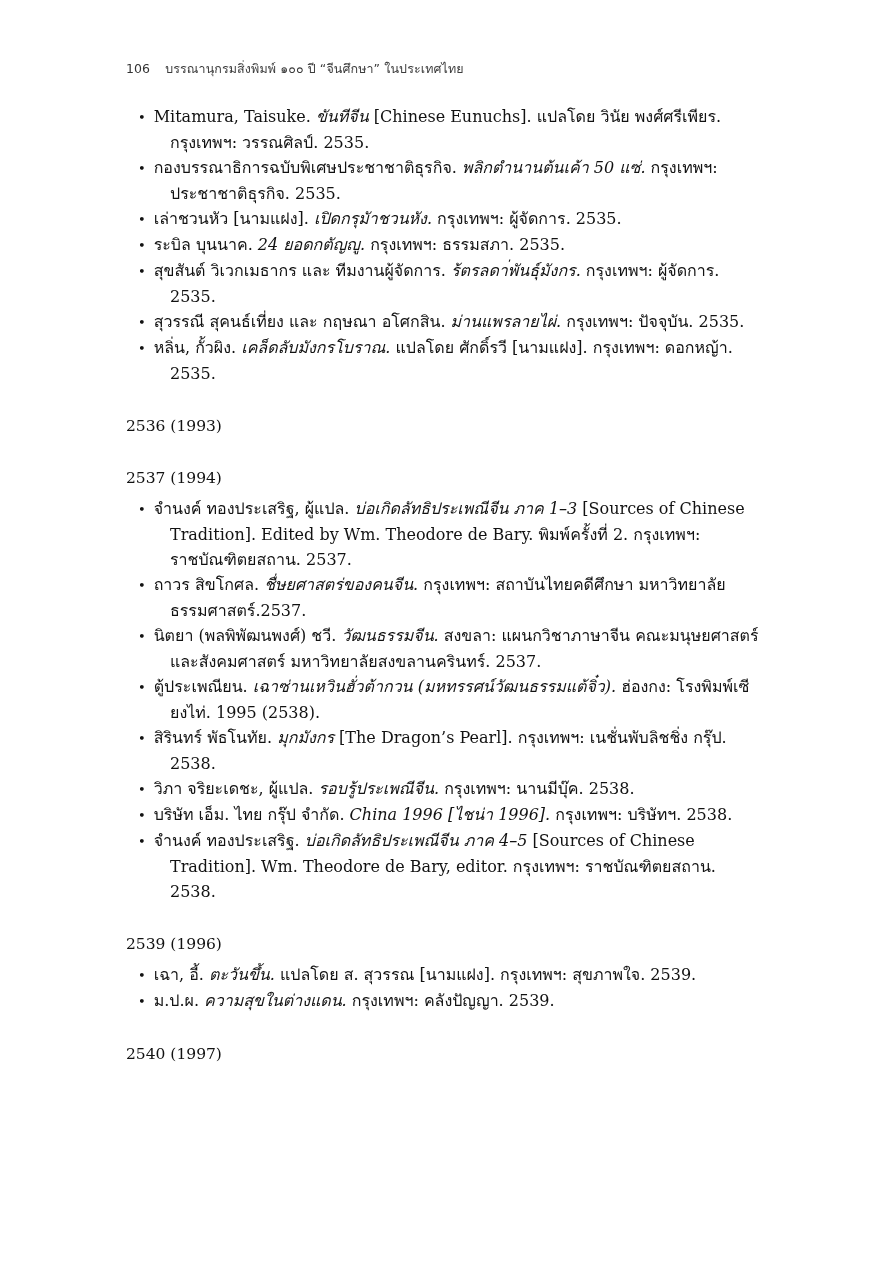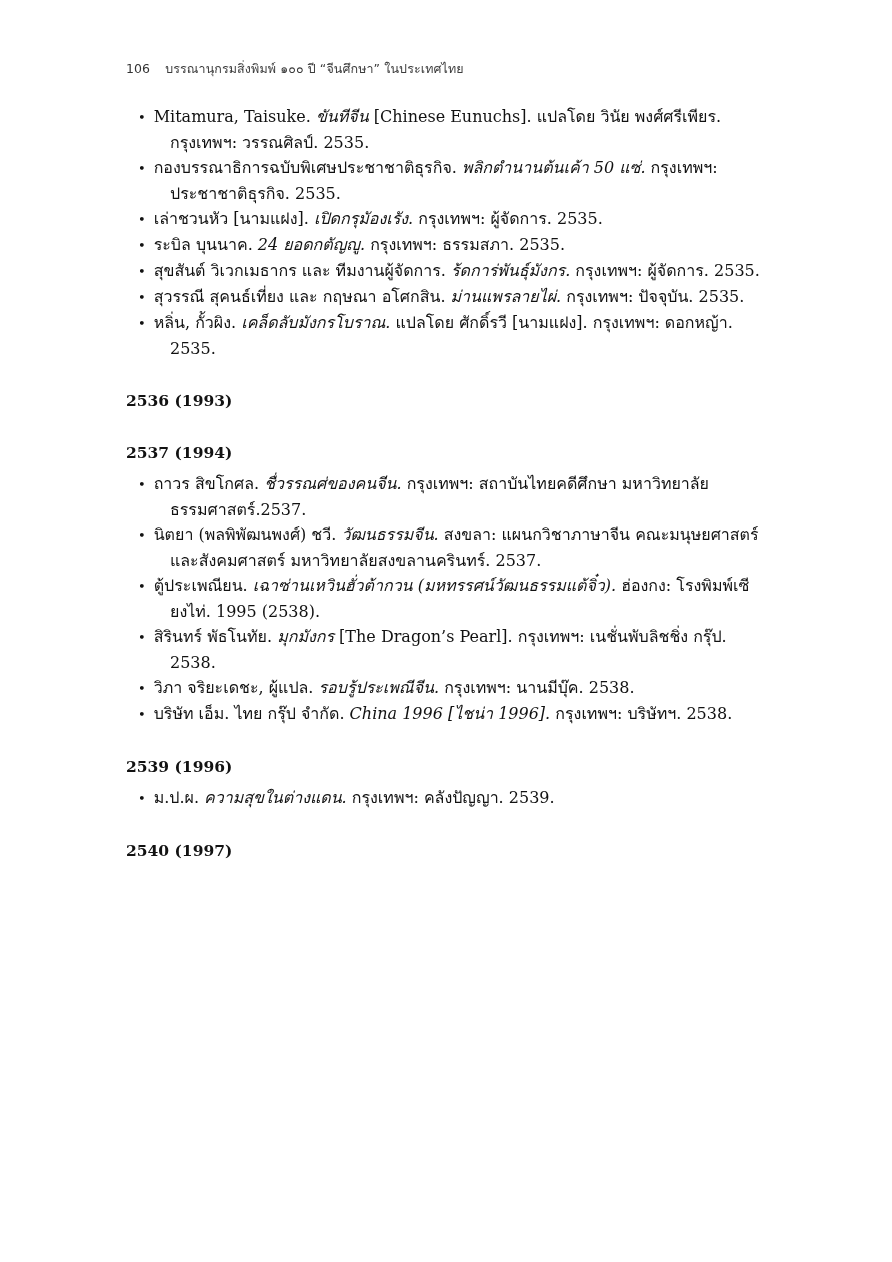--- a/index.html
+++ b/index.html
@@ -32,21 +32,21 @@
   
   .content {
     font-family: "DejaVu Serif", "Liberation Serif", serif;
     font-size: 16px;
     line-height: 25px;
     color: #121212;
   }
   h2.year-heading {
     font-family: "DejaVu Serif", "Liberation Serif", serif;
     font-size: 15.5px;
-    font-weight: bold;
+    font-weight: normal;
     line-height: 24px;
     color: #121212;
     margin: 28px 0 6px 0;
   }
   ul.entries {
     list-style: none;
     margin: 0;
     padding: 0;
   }
   li.entry {
@@ -67,37 +67,40 @@
 
 <div class="page">
   <header class="running-head">
     <span class="page-num">106</span>
     <span class="running-title">บรรณานุกรมสิ่งพิมพ์ ๑๐๐ ปี “จีนศึกษา” ในประเทศไทย</span>
   </header>
   <main class="content">
       <ul class="entries">
         <li class="entry"><span class="bullet">•</span><span class="seg">Mitamura, Taisuke. </span><span class="seg title">ขันทีจีน</span><span class="seg"> [Chinese Eunuchs]. แปลโดย วินัย พงศ์ศรีเพียร. กรุงเทพฯ: วรรณศิลป์. 2535.</span></li>
         <li class="entry"><span class="bullet">•</span><span class="seg">กองบรรณาธิการฉบับพิเศษประชาชาติธุรกิจ. </span><span class="seg title">พลิกตำนานต้นเค้า 50 แซ่.</span><span class="seg"> กรุงเทพฯ: ประชาชาติธุรกิจ. 2535.</span></li>
-        <li class="entry"><span class="bullet">•</span><span class="seg">เล่าชวนหัว [นามแฝง]. </span><span class="seg title">เปิดกรุมัองเรัง.</span><span class="seg"> กรุงเทพฯ: ผู้จัดการ. 2535.</span></li>
+        <li class="entry"><span class="bullet">•</span><span class="seg">เล่าชวนหัว [นามแฝง]. </span><span class="seg title">เปิดกรุมัาชวนหัง.</span><span class="seg"> กรุงเทพฯ: ผู้จัดการ. 2535.</span></li>
         <li class="entry"><span class="bullet">•</span><span class="seg">ระบิล บุนนาค. </span><span class="seg title">24 ยอดกตัญญู.</span><span class="seg"> กรุงเทพฯ: ธรรมสภา. 2535.</span></li>
-        <li class="entry"><span class="bullet">•</span><span class="seg">สุขสันต์ วิเวกเมธากร และ ทีมงานผู้จัดการ. </span><span class="seg title">ร้ดการ่พันธุ์มังกร.</span><span class="seg"> กรุงเทพฯ: ผู้จัดการ. 2535.</span></li>
+        <li class="entry"><span class="bullet">•</span><span class="seg">สุขสันต์ วิเวกเมธากร และ ทีมงานผู้จัดการ. </span><span class="seg title">ร้ตรลดา่พันธุ์มังกร.</span><span class="seg"> กรุงเทพฯ: ผู้จัดการ. 2535.</span></li>
         <li class="entry"><span class="bullet">•</span><span class="seg">สุวรรณี สุคนธ์เที่ยง และ กฤษณา อโศกสิน. </span><span class="seg title">ม่านแพรลายไผ่.</span><span class="seg"> กรุงเทพฯ: ปัจจุบัน. 2535.</span></li>
         <li class="entry"><span class="bullet">•</span><span class="seg">หลิ่น, กั้วผิง. </span><span class="seg title">เคล็ดลับมังกรโบราณ.</span><span class="seg"> แปลโดย ศักดิ์รวี [นามแฝง]. กรุงเทพฯ: ดอกหญ้า. 2535.</span></li>
       </ul>
       <h2 class="year-heading">2536 (1993)</h2>
       <h2 class="year-heading">2537 (1994)</h2>
       <ul class="entries">
-        <li class="entry"><span class="bullet">•</span><span class="seg">ถาวร สิขโกศล. </span><span class="seg title">ชื่วรรณศ่ของคนจีน.</span><span class="seg"> กรุงเทพฯ: สถาบันไทยคดีศึกษา มหาวิทยาลัยธรรมศาสตร์.2537.</span></li>
+        <li class="entry"><span class="bullet">•</span><span class="seg">จำนงค์ ทองประเสริฐ, ผู้แปล. </span><span class="seg title">บ่อเกิดลัทธิประเพณีจีน ภาค 1–3</span><span class="seg"> [Sources of Chinese Tradition]. Edited by Wm. Theodore de Bary. พิมพ์ครั้งที่ 2. กรุงเทพฯ: ราชบัณฑิตยสถาน. 2537.</span></li>
+        <li class="entry"><span class="bullet">•</span><span class="seg">ถาวร สิขโกศล. </span><span class="seg title">ชื่ษยศาสตร่ของคนจีน.</span><span class="seg"> กรุงเทพฯ: สถาบันไทยคดีศึกษา มหาวิทยาลัยธรรมศาสตร์.2537.</span></li>
         <li class="entry"><span class="bullet">•</span><span class="seg">นิตยา (พลพิพัฒนพงศ์) ชวี. </span><span class="seg title">วัฒนธรรมจีน.</span><span class="seg"> สงขลา: แผนกวิชาภาษาจีน คณะมนุษยศาสตร์และสังคมศาสตร์ มหาวิทยาลัยสงขลานครินทร์. 2537.</span></li>
       </ul>
       <ul class="entries">
         <li class="entry"><span class="bullet">•</span><span class="seg">ตู้ประเพณียน. </span><span class="seg title">เฉาซ่านเหวินฮั่วต้ากวน (มหทรรศน์วัฒนธรรมแต้จิ๋ว).</span><span class="seg"> ฮ่องกง: โรงพิมพ์เซียงไท่. 1995 (2538).</span></li>
         <li class="entry"><span class="bullet">•</span><span class="seg">สิรินทร์ พัธโนทัย. </span><span class="seg title">มุกมังกร</span><span class="seg"> [The Dragon’s Pearl]. กรุงเทพฯ: เนชั่นพับลิชชิ่ง กรุ๊ป. 2538.</span></li>
         <li class="entry"><span class="bullet">•</span><span class="seg">วิภา จริยะเดชะ, ผู้แปล. </span><span class="seg title">รอบรู้ประเพณีจีน.</span><span class="seg"> กรุงเทพฯ: นานมีบุ๊ค. 2538.</span></li>
         <li class="entry"><span class="bullet">•</span><span class="seg">บริษัท เอ็ม. ไทย กรุ๊ป จำกัด. </span><span class="seg title">China 1996 [ไชน่า 1996].</span><span class="seg"> กรุงเทพฯ: บริษัทฯ. 2538.</span></li>
+        <li class="entry"><span class="bullet">•</span><span class="seg">จำนงค์ ทองประเสริฐ. </span><span class="seg title">บ่อเกิดลัทธิประเพณีจีน ภาค 4–5</span><span class="seg"> [Sources of Chinese Tradition]. Wm. Theodore de Bary, editor. กรุงเทพฯ: ราชบัณฑิตยสถาน. 2538.</span></li>
       </ul>
       <h2 class="year-heading">2539 (1996)</h2>
       <ul class="entries">
+        <li class="entry"><span class="bullet">•</span><span class="seg">เฉา, อี้. </span><span class="seg title">ตะวันขึ้น.</span><span class="seg"> แปลโดย ส. สุวรรณ [นามแฝง]. กรุงเทพฯ: สุขภาพใจ. 2539.</span></li>
         <li class="entry"><span class="bullet">•</span><span class="seg">ม.ป.ผ. </span><span class="seg title">ความสุขในต่างแดน.</span><span class="seg"> กรุงเทพฯ: คลังปัญญา. 2539.</span></li>
       </ul>
       <h2 class="year-heading">2540 (1997)</h2>
     </main>
 </div>
 
 </body></html>

